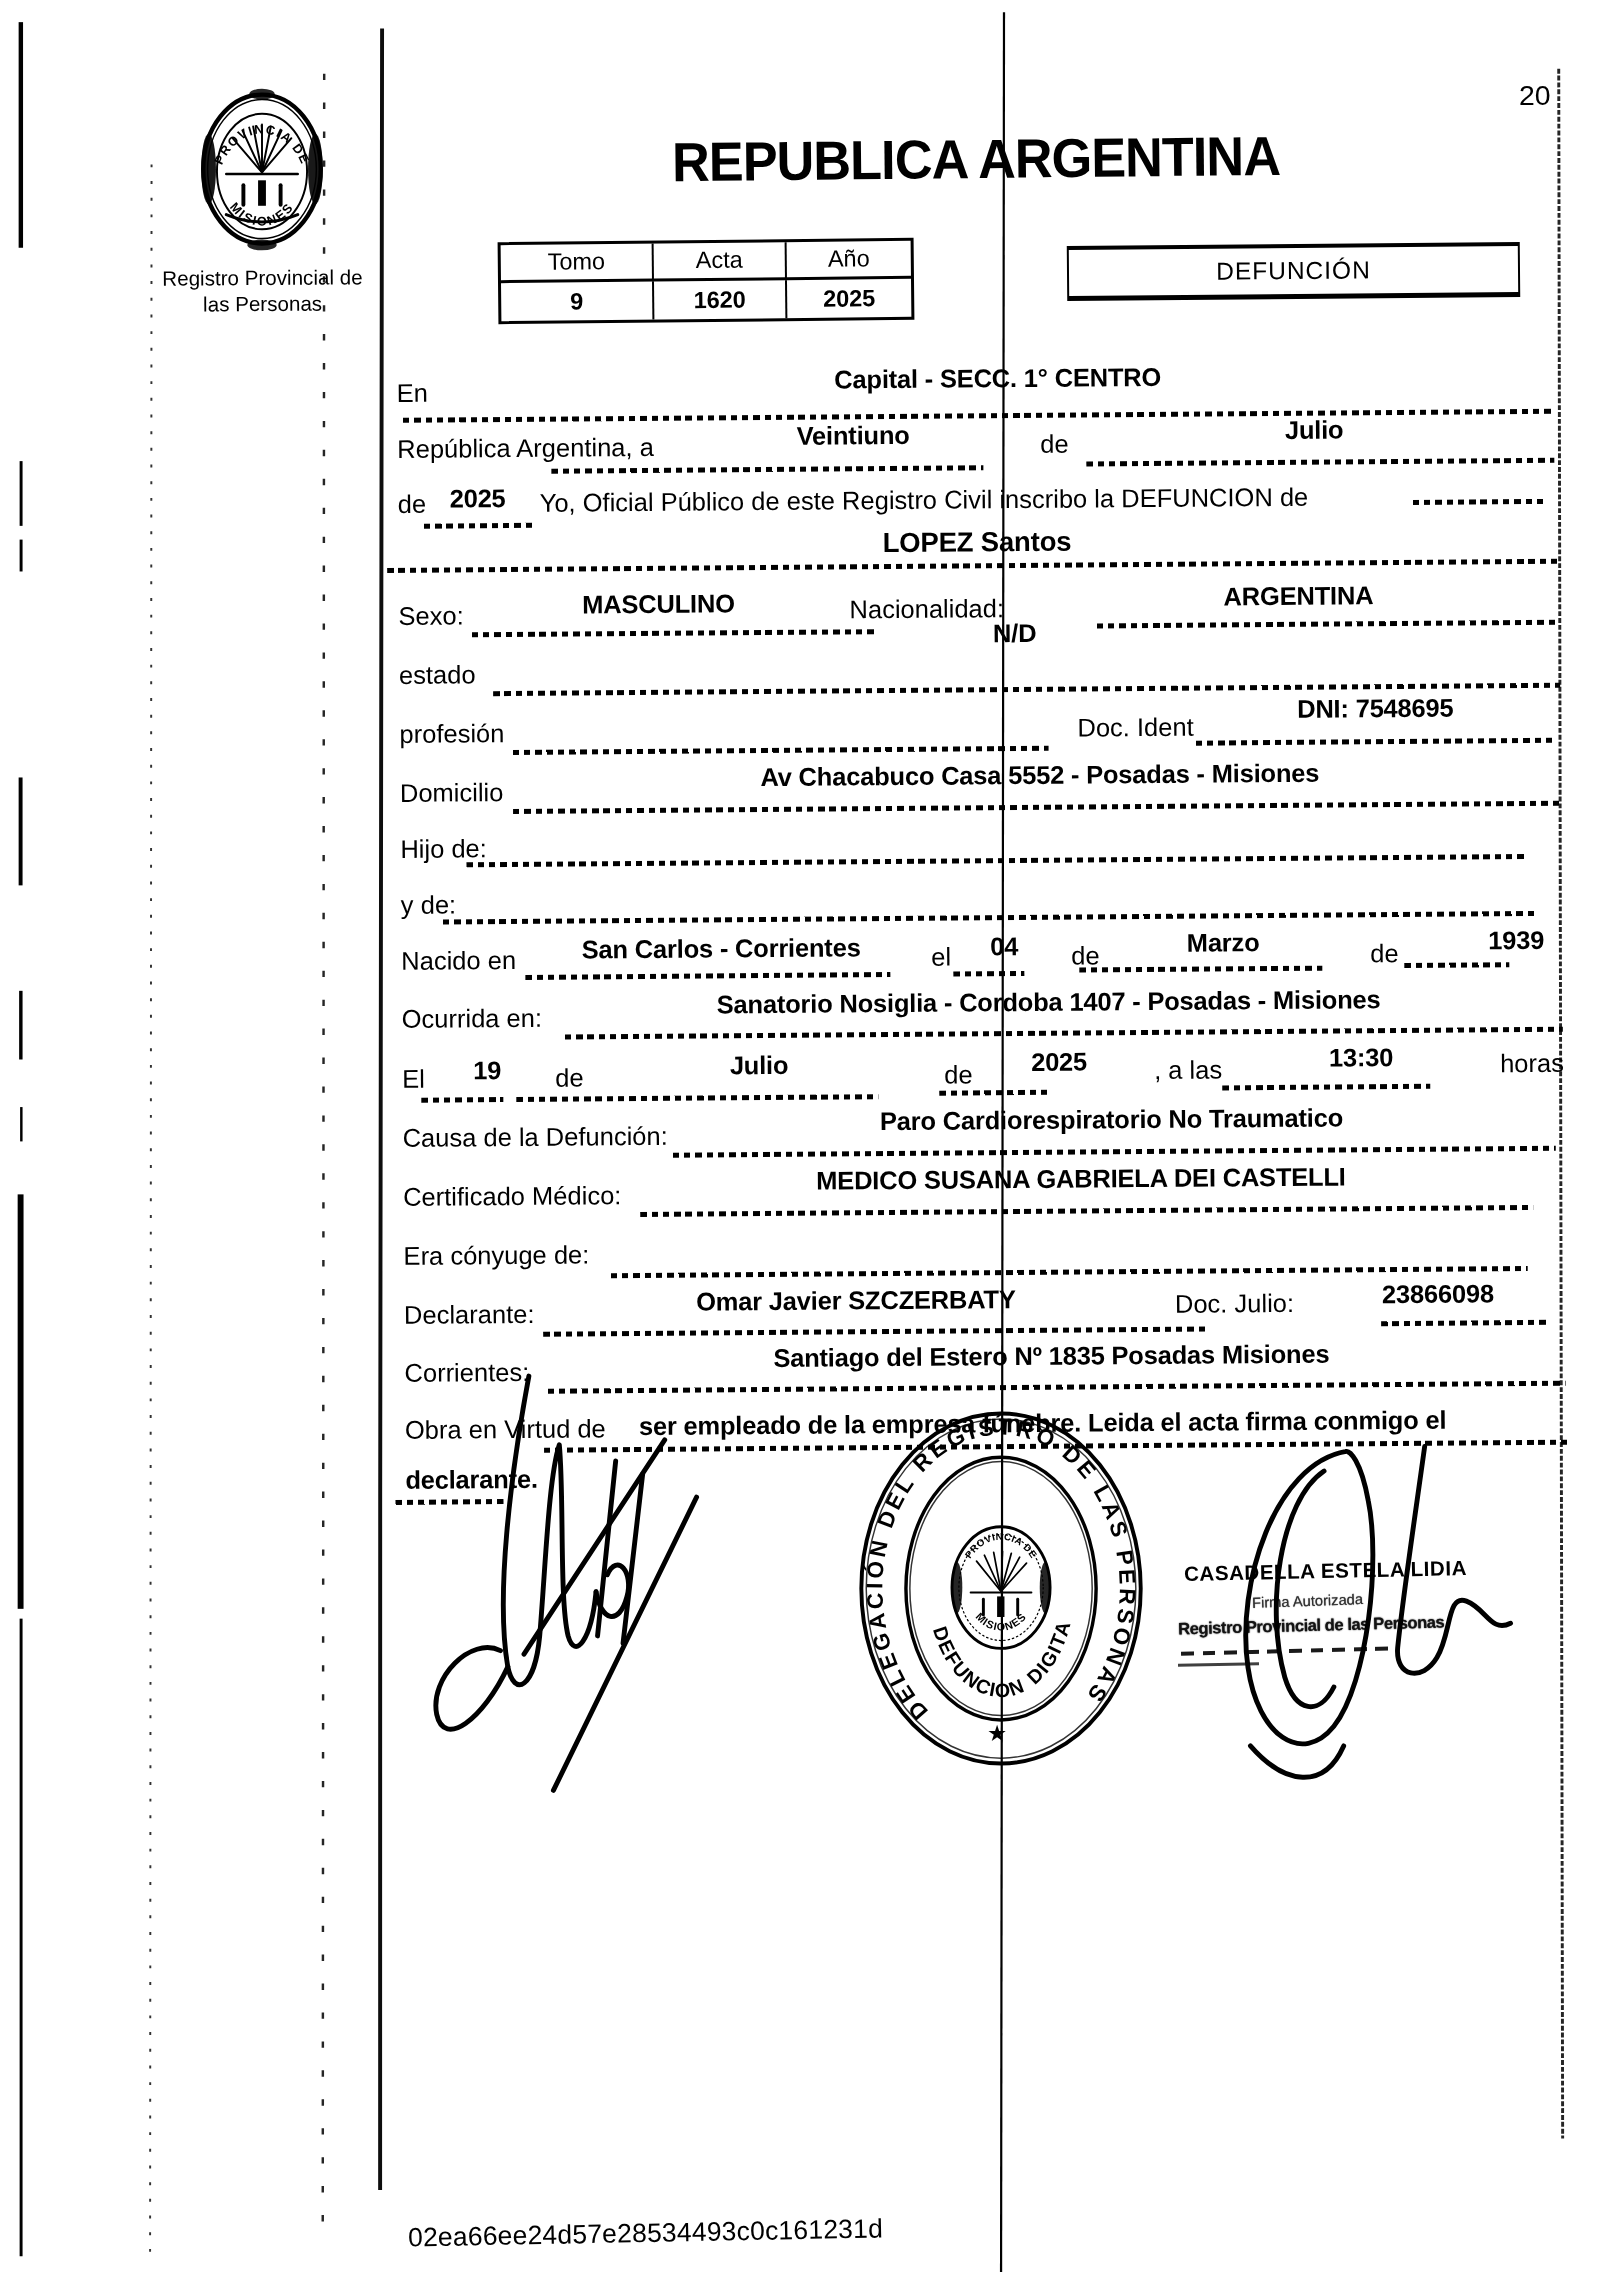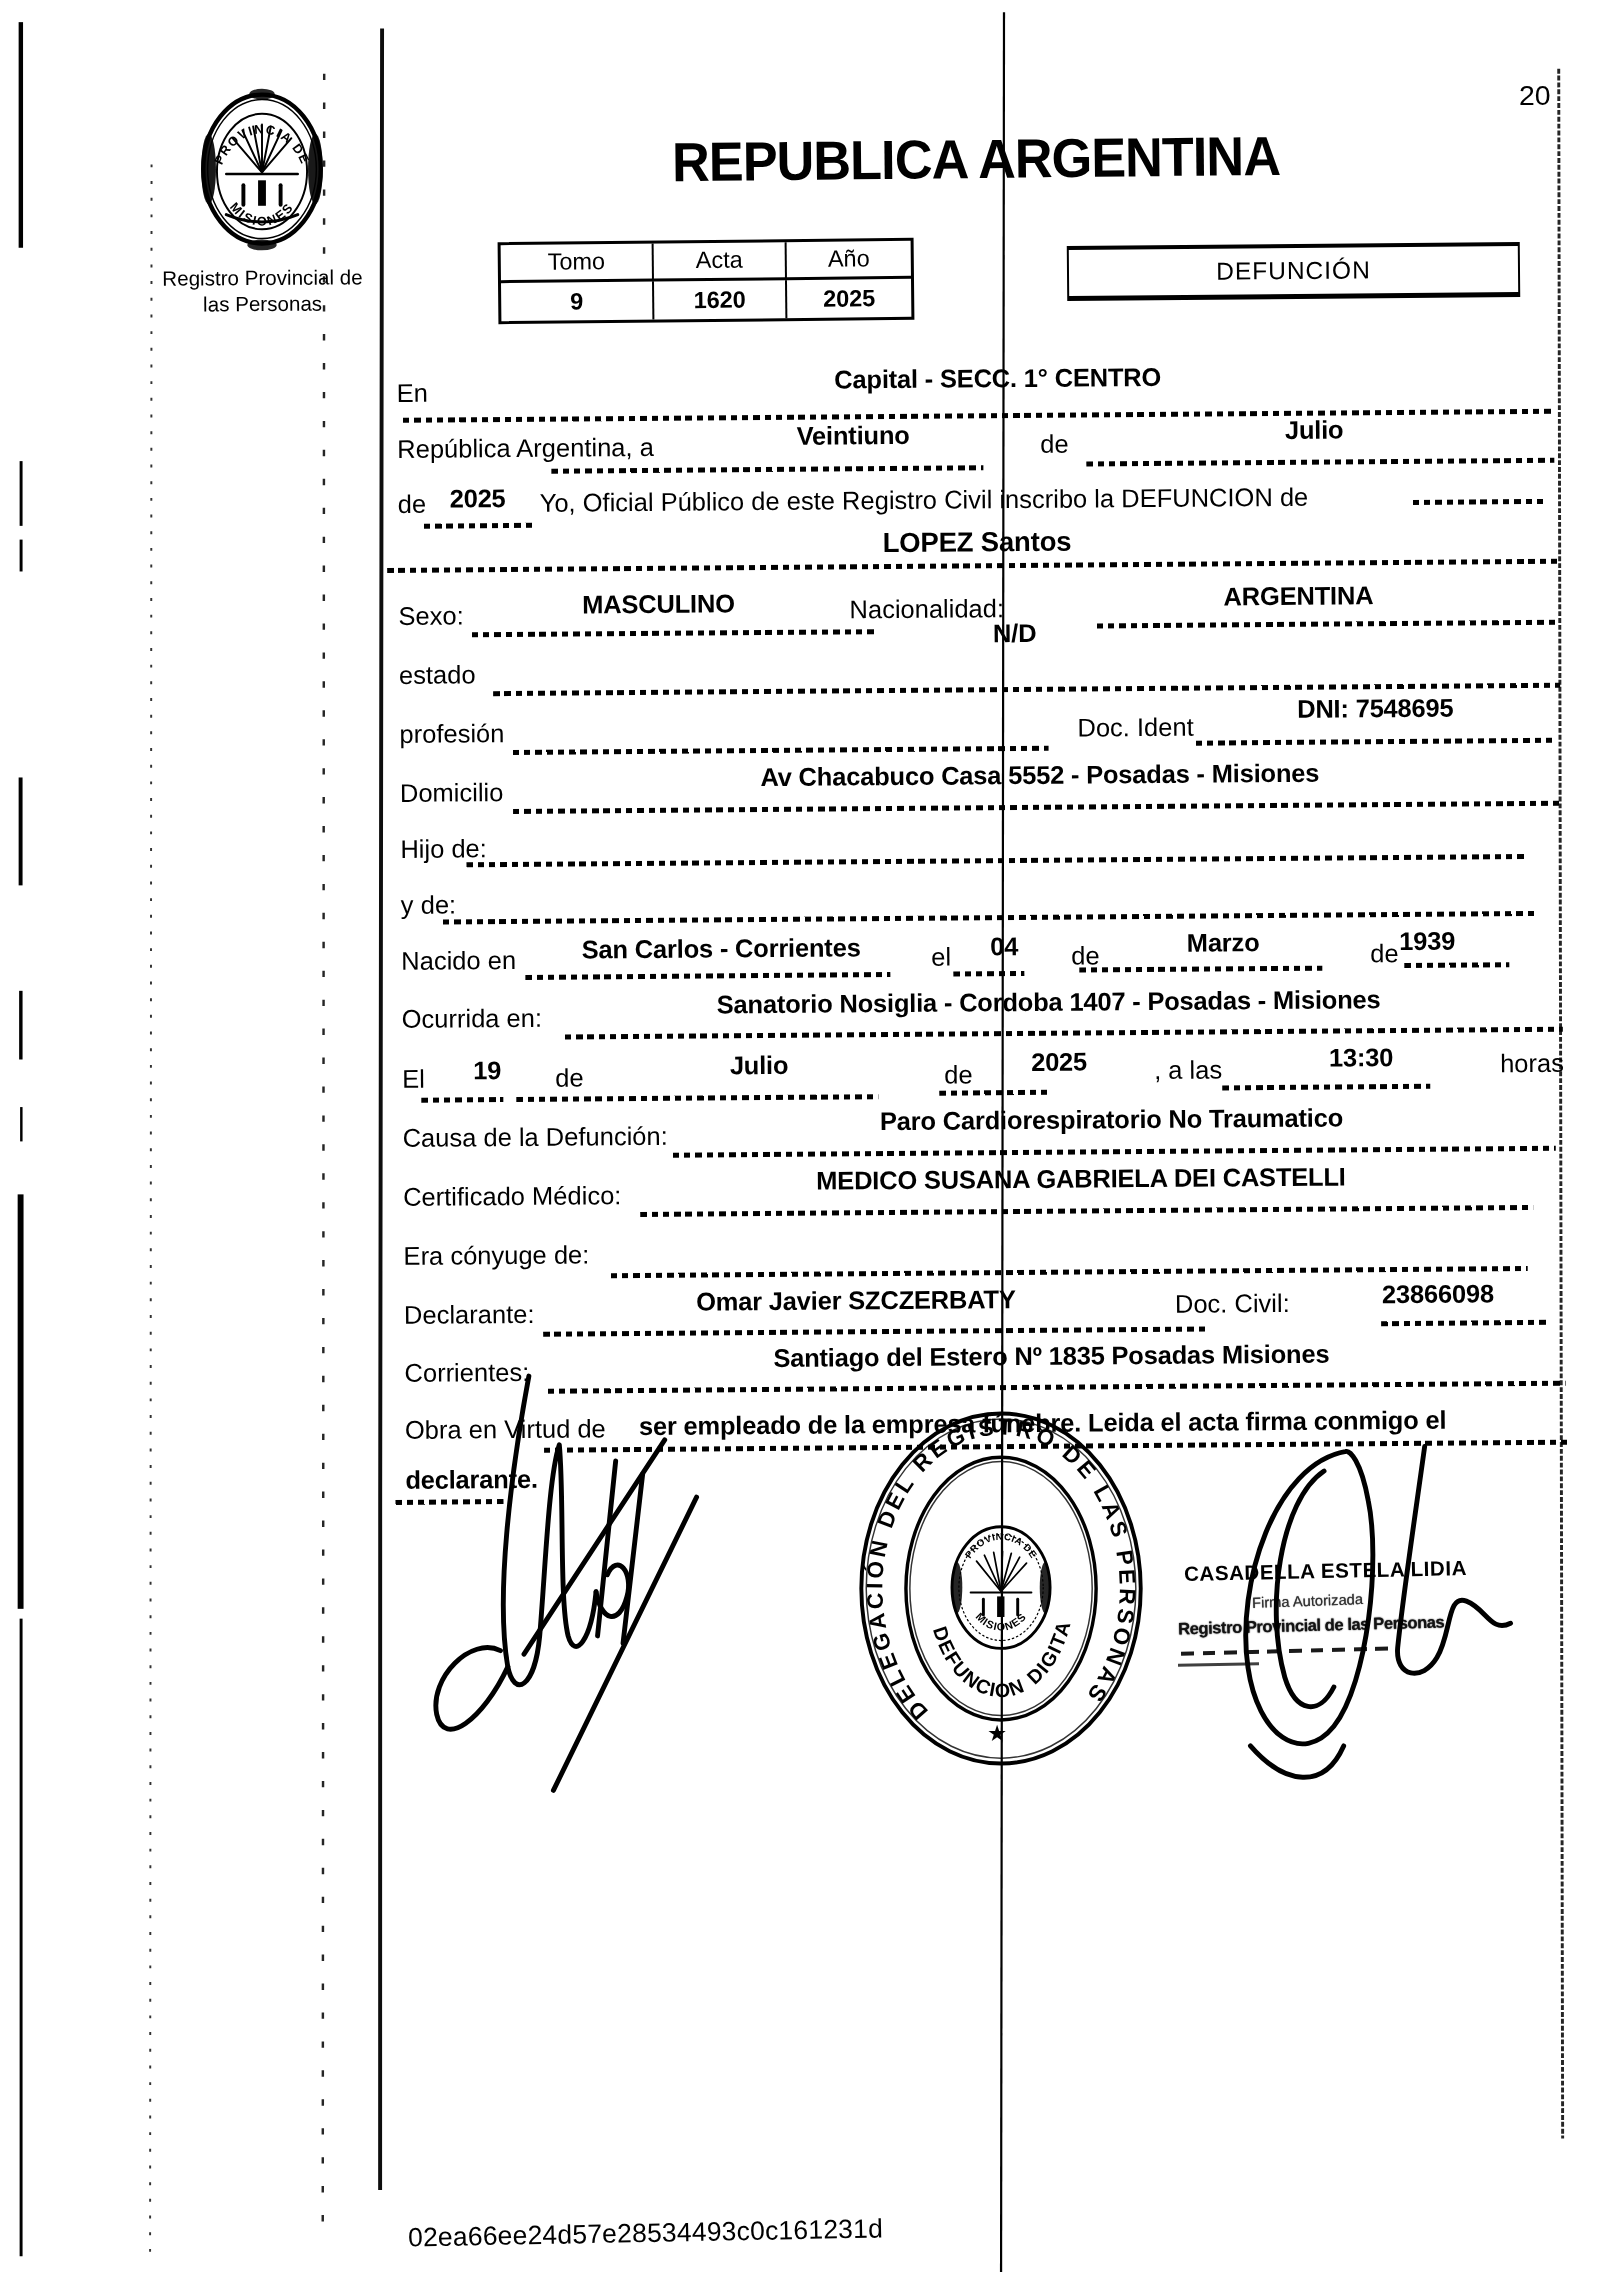--- a/index.html
+++ b/index.html
@@ -175,21 +175,21 @@
     <span class="lbl" style="left:397px;top:891px">y de:</span>
     <div class="dots" style="left:439px;top:920px;width:1092px"></div>
 
     <span class="lbl" style="left:397px;top:947px">Nacido en</span>
     <span class="val c" style="left:717px;top:937px">San Carlos - Corrientes</span>
     <span class="lbl" style="left:927px;top:947px">el</span>
     <span class="val c" style="left:1000px;top:937px">04</span>
     <span class="lbl" style="left:1067px;top:947px">de</span>
     <span class="val c" style="left:1219px;top:935px">Marzo</span>
     <span class="lbl" style="left:1366px;top:947px">de</span>
-    <span class="val c" style="left:1423px;top:935px">1939</span>
+    <span class="val c" style="left:1512px;top:935px">1939</span>
     <div class="dots" style="left:521px;top:976px;width:365px"></div>
     <div class="dots" style="left:949px;top:976px;width:71px"></div>
     <div class="dots" style="left:1075px;top:973px;width:243px"></div>
     <div class="dots" style="left:1400px;top:971px;width:105px"></div>
 
     <span class="lbl" style="left:397px;top:1005px">Ocurrida en:</span>
     <span class="val c" style="left:1044px;top:993px">Sanatorio Nosiglia - Cordoba 1407 - Posadas - Misiones</span>
     <div class="dots" style="left:560px;top:1036px;width:998px"></div>
 
     <span class="lbl" style="left:397px;top:1065px">El</span>
@@ -212,21 +212,21 @@
 
     <span class="lbl" style="left:397px;top:1183px">Certificado Médico:</span>
     <span class="val c" style="left:1075px;top:1170px">MEDICO SUSANA GABRIELA DEI CASTELLI</span>
     <div class="dots" style="left:634px;top:1214px;width:893px"></div>
 
     <span class="lbl" style="left:397px;top:1242px">Era cónyuge de:</span>
     <div class="dots" style="left:604px;top:1275px;width:917px"></div>
 
     <span class="lbl" style="left:397px;top:1301px">Declarante:</span>
     <span class="val c" style="left:849px;top:1290px">Omar Javier SZCZERBATY</span>
-    <span class="lbl" style="left:1168px;top:1296px">Doc. Civil:</span>
+    <span class="lbl" style="left:1168px;top:1296px">Doc. Julio:</span>
     <span class="val c" style="left:1431px;top:1288px">23866098</span>
     <div class="dots" style="left:536px;top:1333px;width:665px"></div>
     <div class="dots" style="left:1374px;top:1329px;width:169px"></div>
 
     <span class="lbl" style="left:397px;top:1359px">Corrientes:</span>
     <span class="val c" style="left:1044px;top:1347px">Santiago del Estero Nº 1835 Posadas Misiones</span>
     <div class="dots" style="left:540px;top:1390px;width:1018px"></div>
 
     <span class="lbl" style="left:397px;top:1416px">Obra en Virtud de</span>
     <span class="val" style="left:631px;top:1414px">ser empleado de la empresa fúnebre. Leida el acta firma conmigo el</span>

